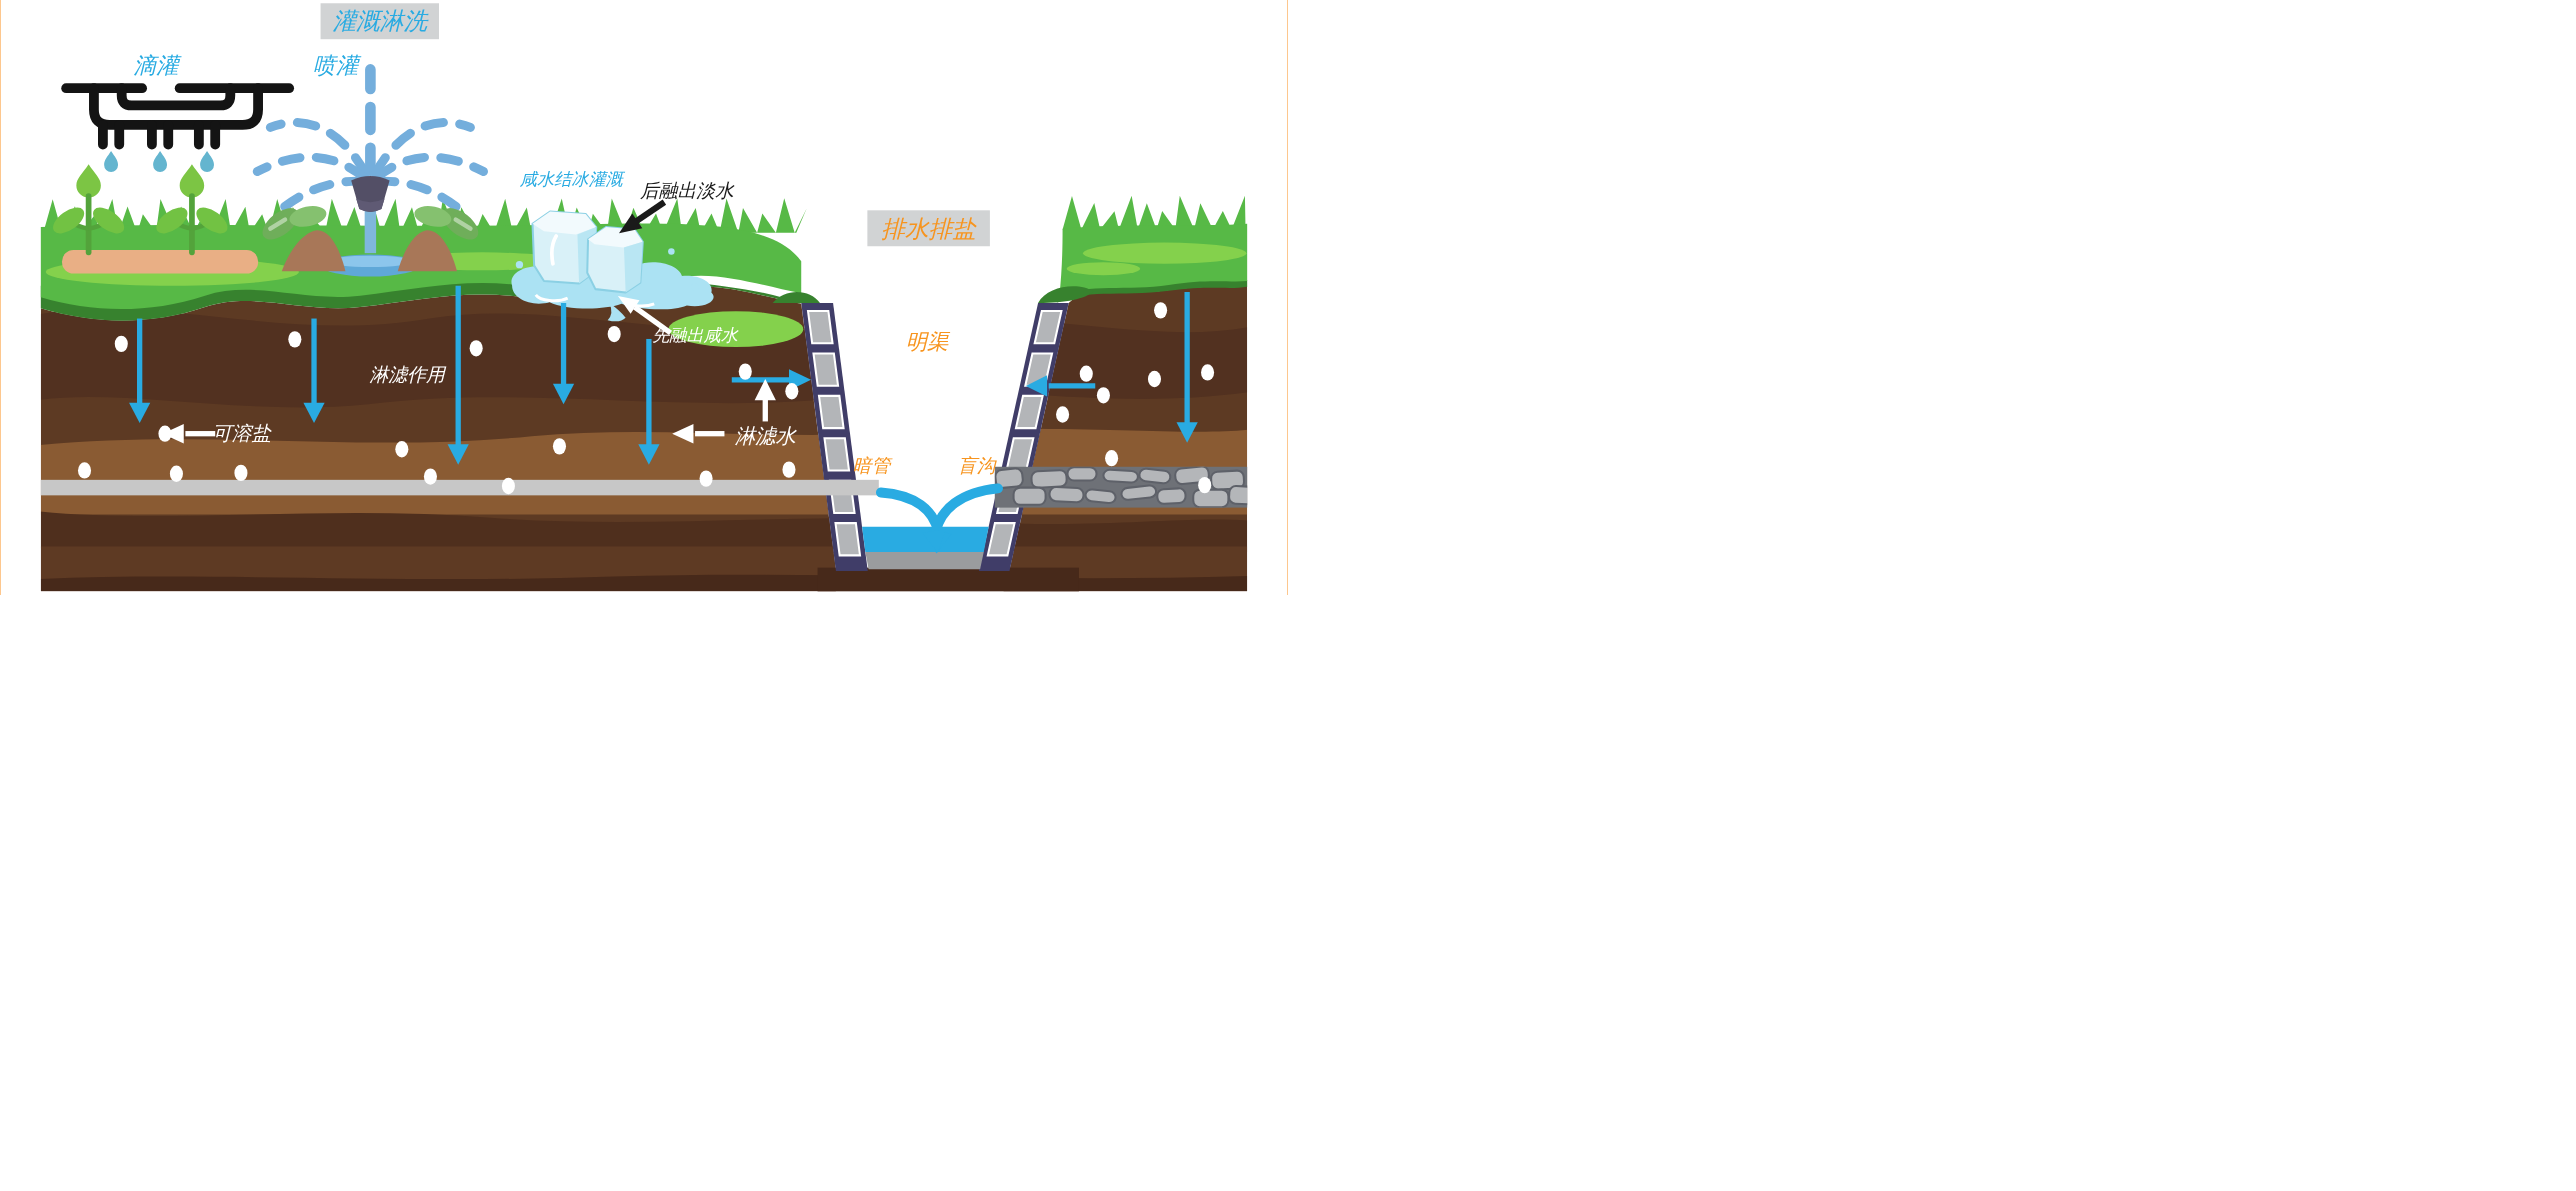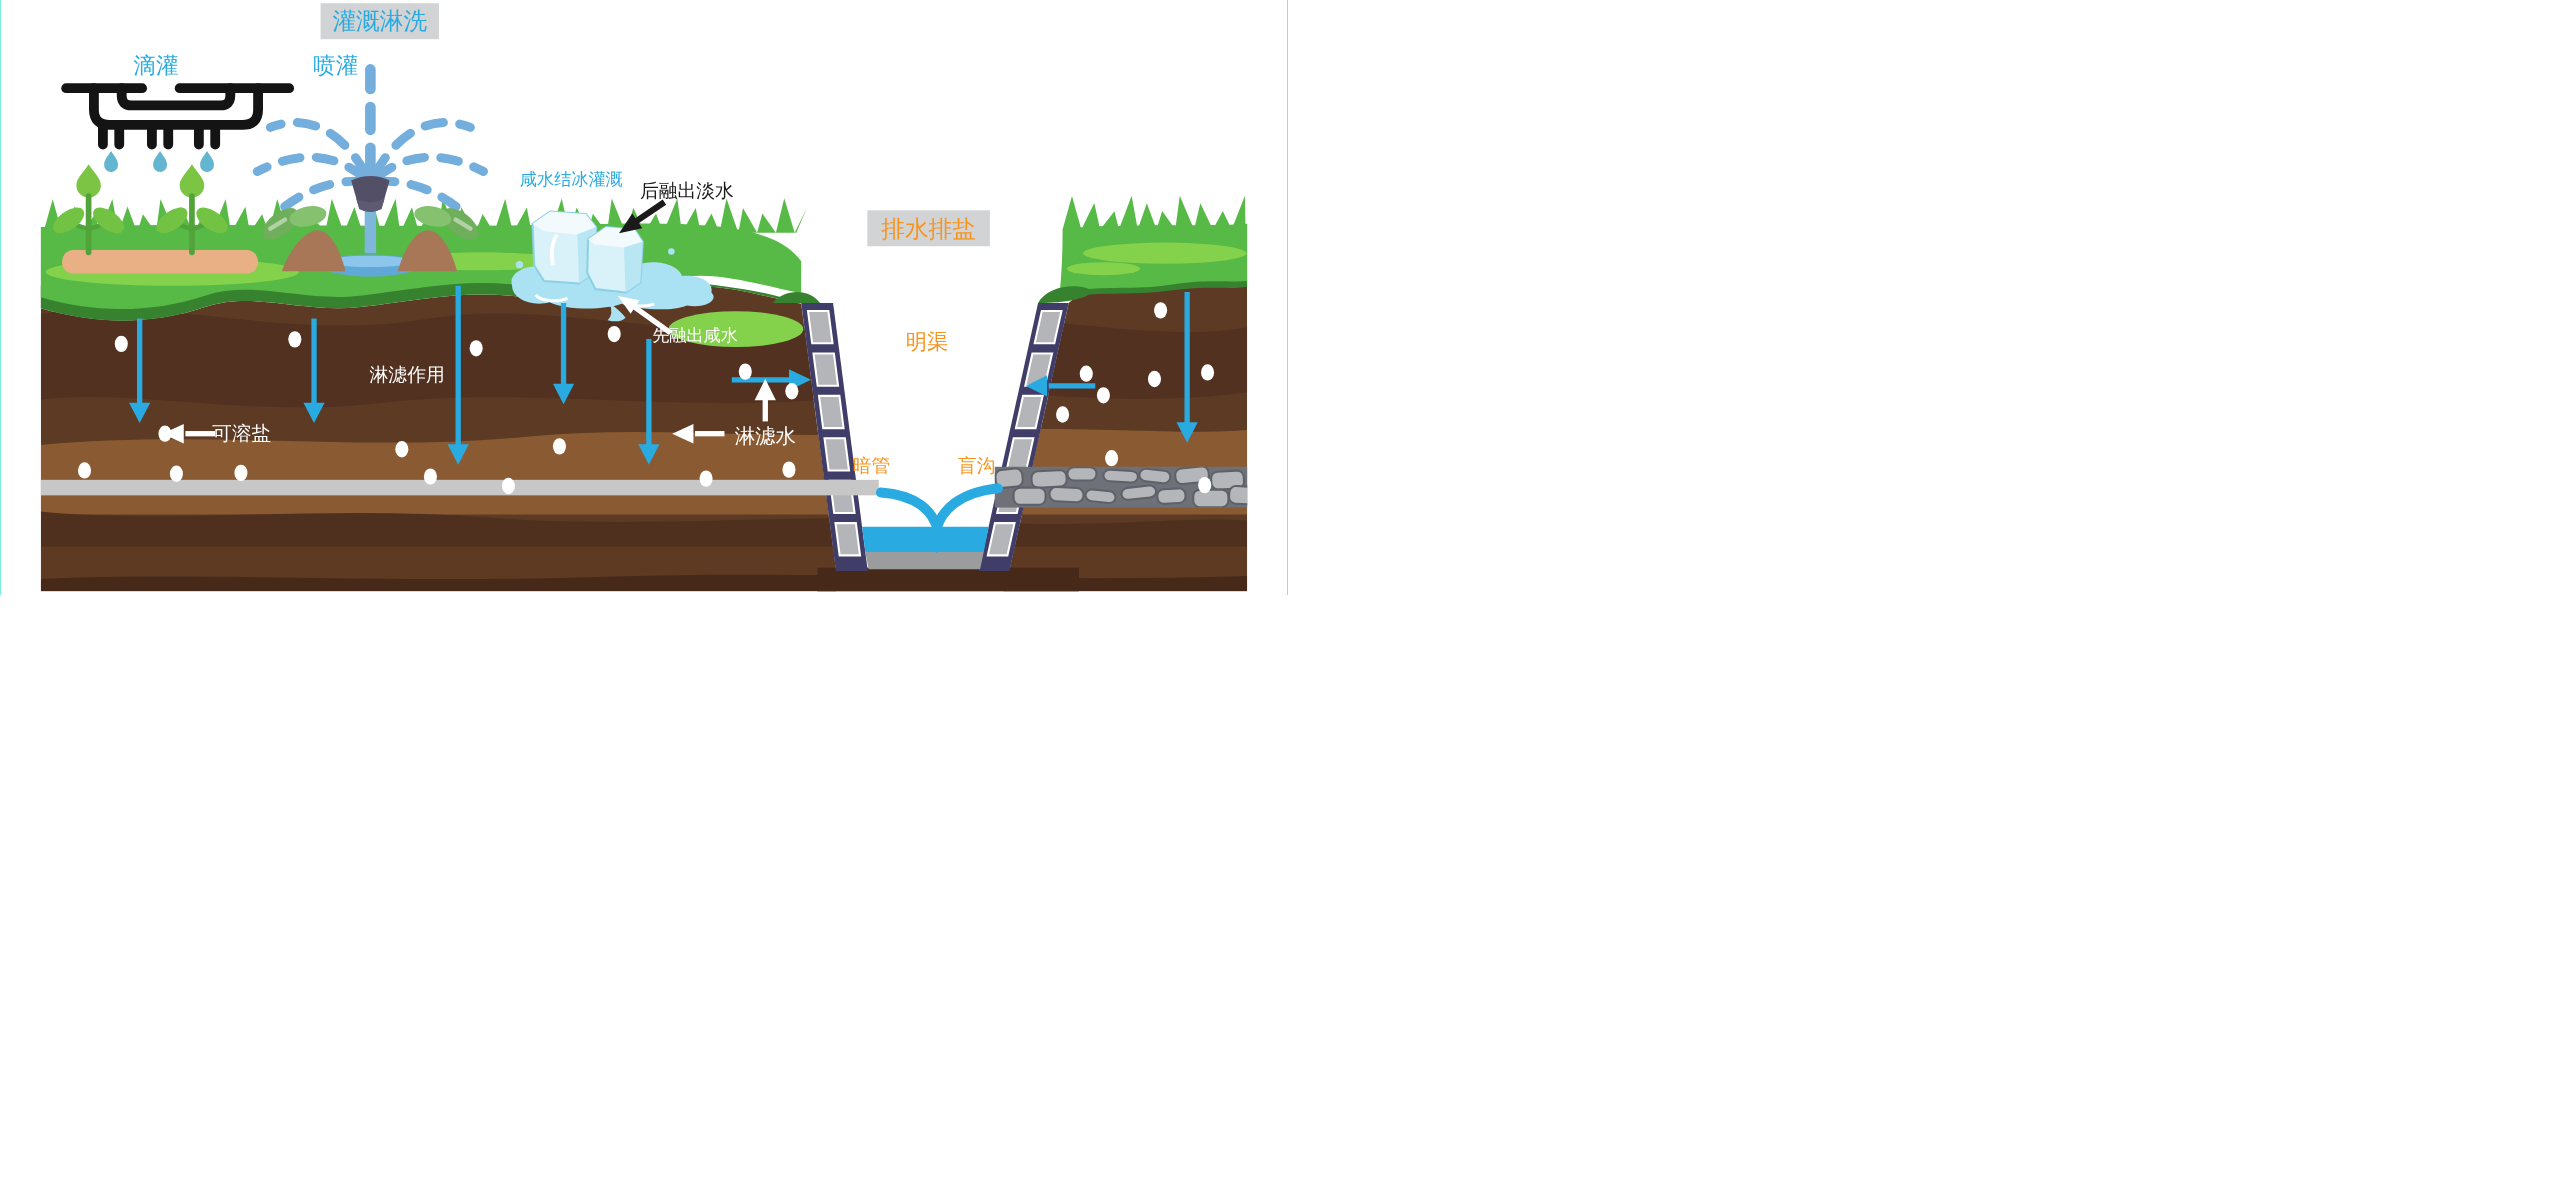--- a/index.html
+++ b/index.html
@@ -1,16 +1,16 @@
 <!DOCTYPE html>
 <html style="font-size:13px"><head>
 <meta charset="utf-8">
 <style>
   html,body{margin:0;padding:0;background:#ffffff;}
-  .stage{width:1288px;height:595px;position:relative;background:#5eead4;overflow:hidden;}
+  .stage{width:1288px;height:595px;position:relative;background:#fdba74;overflow:hidden;font-style:italic;}
   svg{display:block;width:100%;height:100%;}
   text{font-family:"Liberation Serif","DejaVu Serif",serif;text-anchor:middle;}
   .t-blue{fill:#29ABE2;}
   .t-orange{fill:#F7941E;}
   .t-white{fill:#FFFFFF;}
   .t-black{fill:#1A1A1A;}
   .f58{font-size:58px;} .f55{font-size:55px;} .f52{font-size:52px;}
   .f50{font-size:50px;} .f48{font-size:48px;} .f46{font-size:46px;} .f42{font-size:42px;}
 </style>
 </head>

